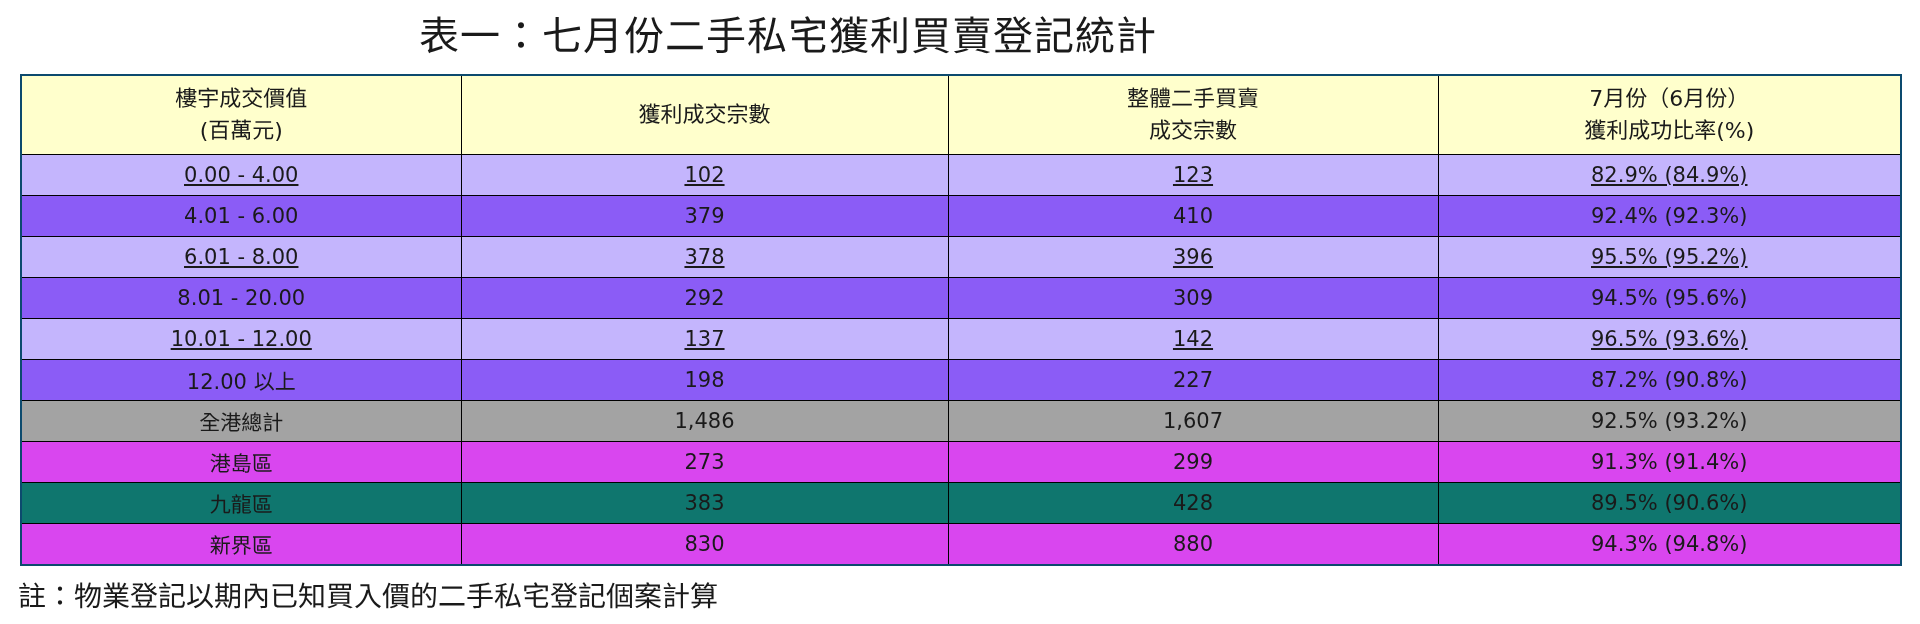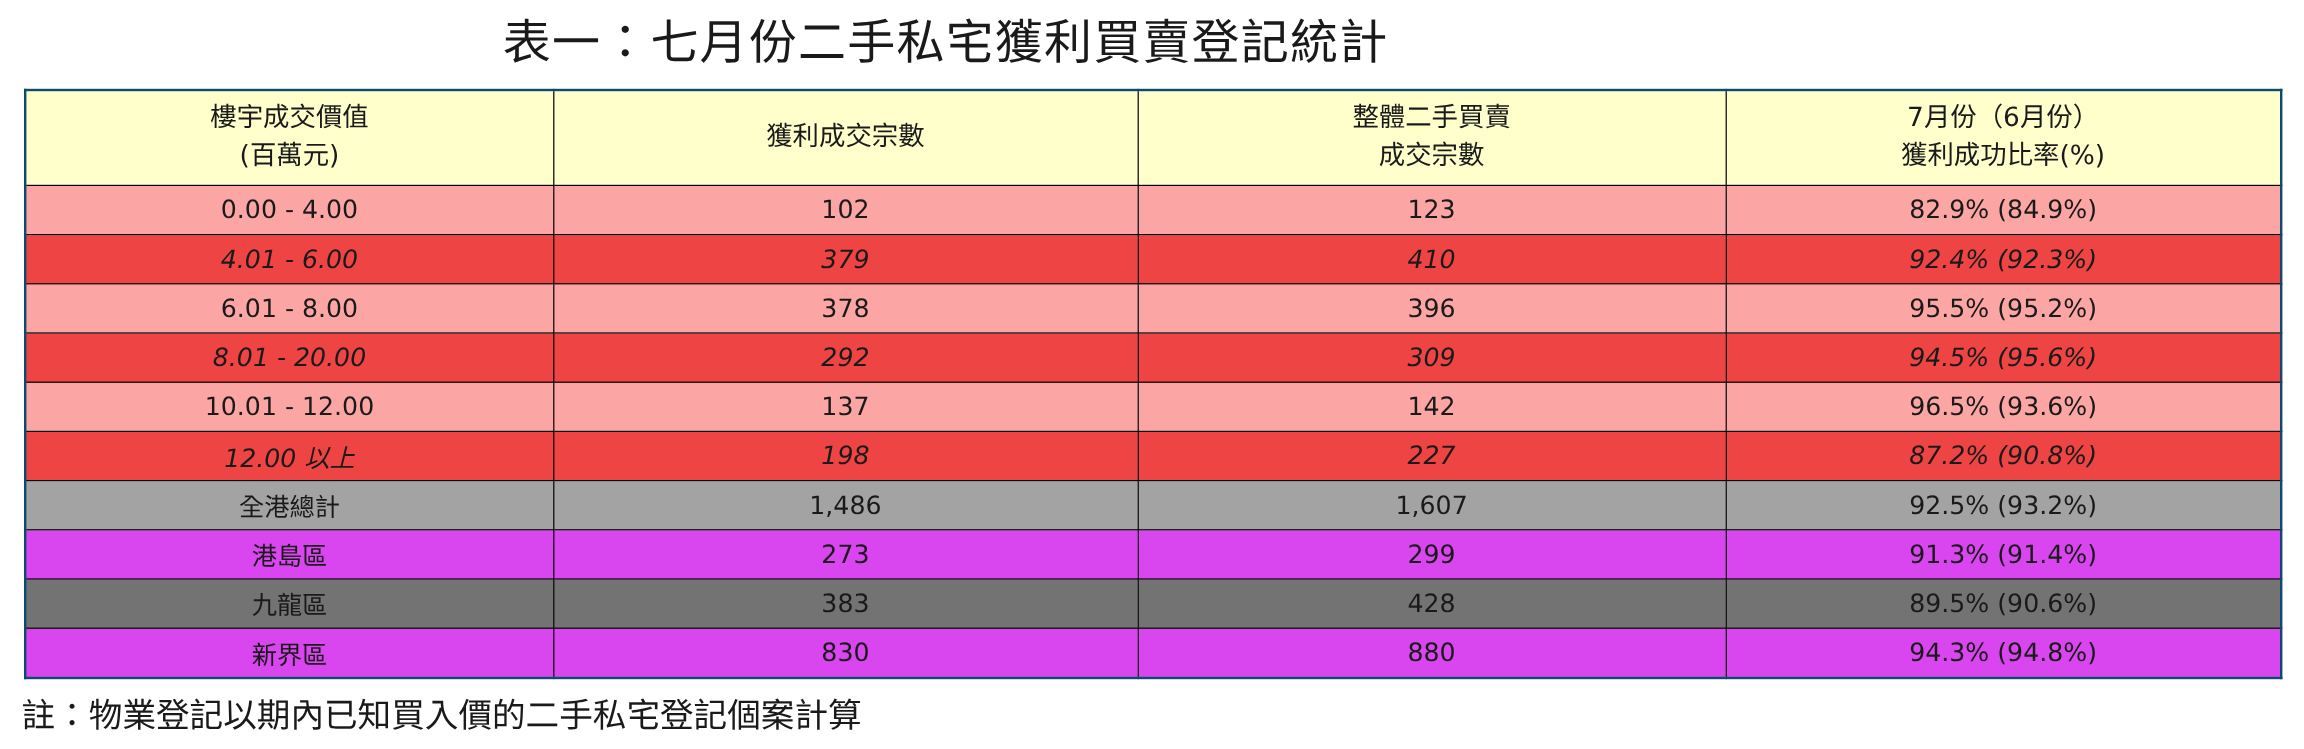--- a/index.html
+++ b/index.html
@@ -55,25 +55,25 @@
     height: 40px;
   }
   table.stats thead th {
     background: #ffffcc;
     height: 78px;
     font-size: 22px;
     line-height: 1.45;
   }
   .hdr-line { display: block; }
 
-  tr.band-dark td { background: #fca5a5; }
-  tr.band-light td { background: #ef4444; font-style: italic; }
+  tr.band-dark td { background: #c4b5fd; text-decoration: underline; }
+  tr.band-light td { background: #8b5cf6; }
   tr.total td { background: #a3a3a3; }
   tr.region-light td { background: #d946ef; }
-  tr.region-dark td { background: #737373; }
+  tr.region-dark td { background: #0f766e; }
 
   .note {
     margin: 8px 0 0 18px;
     font-size: 28px;
     color: #1a1a1a;
   }
 </style>
 </head>
 <body>
 

